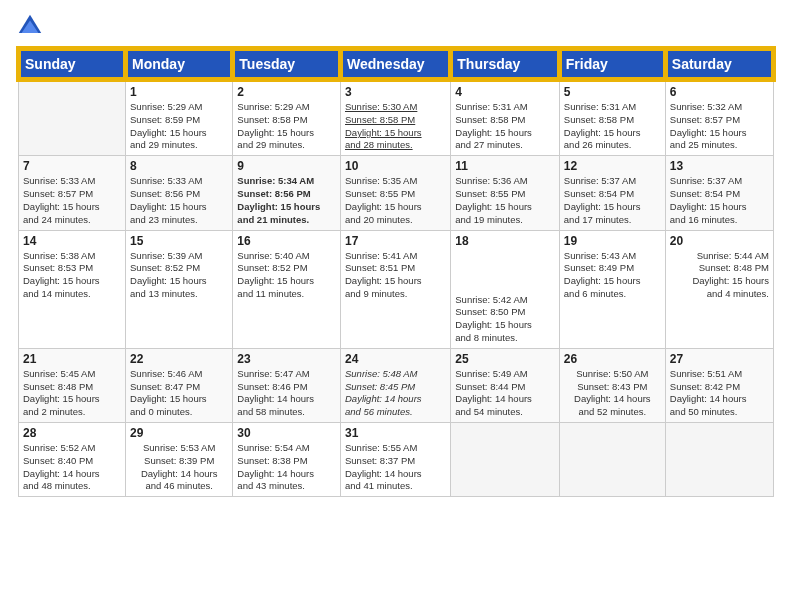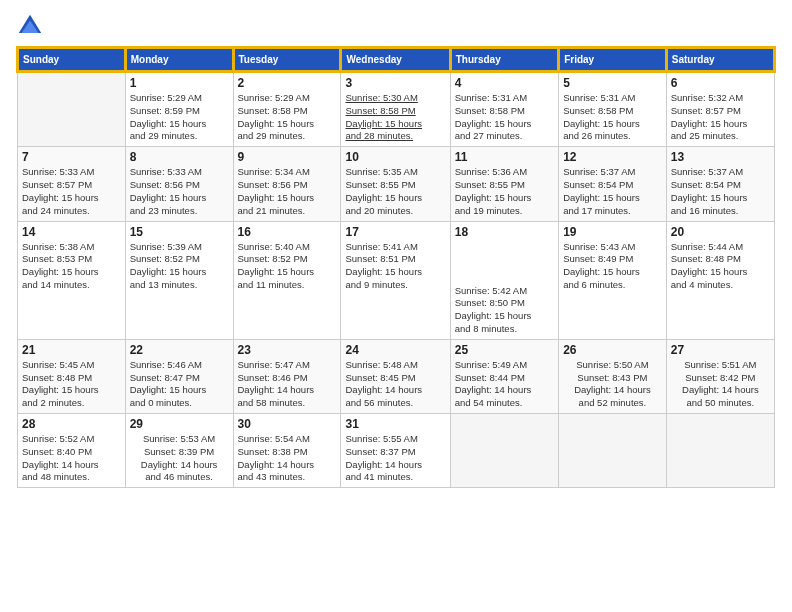--- a/index.html
+++ b/index.html
@@ -57,25 +57,25 @@
       font-size: 14px;
       color: #444;
     }
     .calendar {
       width: 100%;
       border-collapse: collapse;
     }
     .calendar th {
       background: #2255bb;
       color: #fff;
-      font-size: 10px;
+      font-size: 14px;
       font-weight: bold;
       padding: 5px 4px;
       text-align: left;
-      border: 3px solid #eab308;
+      border: 5px solid #eab308;
     }
     .calendar td {
       border: 1px solid #ccc;
       vertical-align: top;
       padding: 3px 4px;
       width: 113px;
       min-height: 70px;
       font-size: 10px;
       color: #333;
       background: #fff;
@@ -187,21 +187,21 @@
           </td>
           <td>
             <div class="day-num">8</div>
             <div class="day-info" style="white-space: pre-line;">Sunrise: 5:33 AM
 Sunset: 8:56 PM
 Daylight: 15 hours
 and 23 minutes.</div>
           </td>
           <td>
             <div class="day-num">9</div>
-            <div class="day-info" style="white-space: pre-line;">Sunrise: 5:34 AM
+            <div class="day-info" style="white-space: pre-line; font-weight: bold;">Sunrise: 5:34 AM
 Sunset: 8:56 PM
 Daylight: 15 hours
 and 21 minutes.</div>
           </td>
           <td>
             <div class="day-num">10</div>
             <div class="day-info" style="white-space: pre-line;">Sunrise: 5:35 AM
 Sunset: 8:55 PM
 Daylight: 15 hours
 and 20 minutes.</div>
@@ -266,21 +266,21 @@
           </td>
           <td>
             <div class="day-num">19</div>
             <div class="day-info" style="white-space: pre-line;">Sunrise: 5:43 AM
 Sunset: 8:49 PM
 Daylight: 15 hours
 and 6 minutes.</div>
           </td>
           <td>
             <div class="day-num">20</div>
-            <div class="day-info" style="white-space: pre-line;">Sunrise: 5:44 AM
+            <div class="day-info" style="white-space: pre-line; text-align: right;">Sunrise: 5:44 AM
 Sunset: 8:48 PM
 Daylight: 15 hours
 and 4 minutes.</div>
           </td>
         </tr>
         <tr>
           <td>
             <div class="day-num">21</div>
             <div class="day-info" style="white-space: pre-line;">Sunrise: 5:45 AM
 Sunset: 8:48 PM
@@ -296,42 +296,42 @@
           </td>
           <td>
             <div class="day-num">23</div>
             <div class="day-info" style="white-space: pre-line;">Sunrise: 5:47 AM
 Sunset: 8:46 PM
 Daylight: 14 hours
 and 58 minutes.</div>
           </td>
           <td>
             <div class="day-num">24</div>
-            <div class="day-info" style="white-space: pre-line;">Sunrise: 5:48 AM
+            <div class="day-info" style="white-space: pre-line; font-style: italic;">Sunrise: 5:48 AM
 Sunset: 8:45 PM
 Daylight: 14 hours
 and 56 minutes.</div>
           </td>
           <td>
             <div class="day-num">25</div>
             <div class="day-info" style="white-space: pre-line;">Sunrise: 5:49 AM
 Sunset: 8:44 PM
 Daylight: 14 hours
 and 54 minutes.</div>
           </td>
           <td>
             <div class="day-num">26</div>
             <div class="day-info" style="white-space: pre-line; text-align: center;">Sunrise: 5:50 AM
 Sunset: 8:43 PM
 Daylight: 14 hours
 and 52 minutes.</div>
           </td>
           <td>
             <div class="day-num">27</div>
-            <div class="day-info" style="white-space: pre-line; text-align: center;">Sunrise: 5:51 AM
+            <div class="day-info" style="white-space: pre-line;">Sunrise: 5:51 AM
 Sunset: 8:42 PM
 Daylight: 14 hours
 and 50 minutes.</div>
           </td>
         </tr>
         <tr>
           <td>
             <div class="day-num">28</div>
             <div class="day-info" style="white-space: pre-line;">Sunrise: 5:52 AM
 Sunset: 8:40 PM

